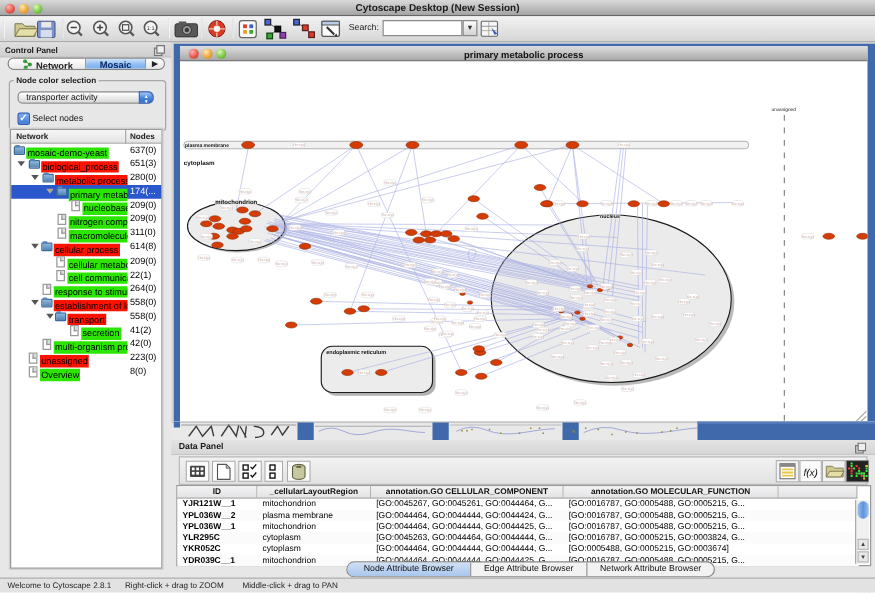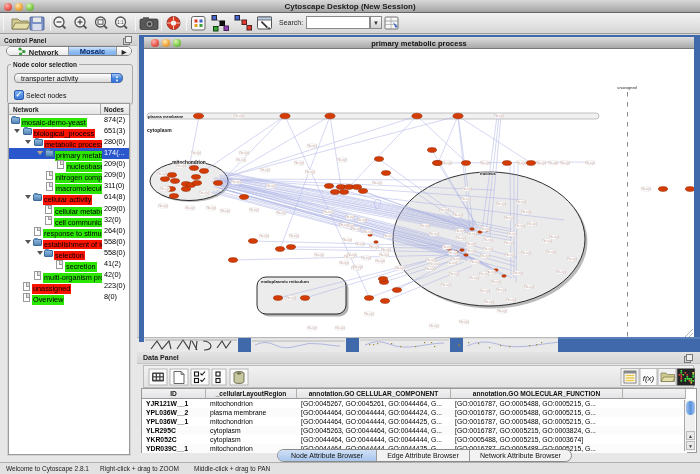--- a/index.html
+++ b/index.html
@@ -209,21 +209,21 @@
   <div id="treebox">
     <div id="treehead">
         <span class="h1">Network</span>
         <div class="hsep"></div>
         <span class="h2">Nodes</span>
       </div>
     <div id="trees">
 <div class="trow" style="top:10.7px;">
           <div class="fold" style="left:2px"></div>
           <span class="lab gbg" style="left:12px;max-width:81px">mosaic-demo-yeast</span>
-          <span class="cnt" style="">874(2)</span>
+          <span class="cnt" style="">637(0)</span>
         </div>
 <div class="trow" style="top:21.8px;">
           <div class="arr" style="left:5px;"></div>
           <div class="fold" style="left:14px"></div>
           <span class="lab rbg" style="left:24px;max-width:69px">biological_process</span>
           <span class="cnt" style="">651(3)</span>
         </div>
 <div class="trow" style="top:32.9px;">
           <div class="arr" style="left:16px;"></div>
           <div class="fold" style="left:25px"></div>
@@ -247,48 +247,48 @@
           <span class="cnt" style="">209(0)</span>
         </div>
 <div class="trow" style="top:77.3px;">
           <div class="file" style="left:37px"></div>
           <span class="lab gbg" style="left:46px;max-width:47px">macromolecule m</span>
           <span class="cnt" style="">311(0)</span>
         </div>
 <div class="trow" style="top:88.4px;">
           <div class="arr" style="left:16px;"></div>
           <div class="fold" style="left:24px"></div>
-          <span class="lab rbg" style="left:34px;max-width:59px">cellular activity</span>
+          <span class="lab rbg" style="left:34px;max-width:59px">cellular process</span>
           <span class="cnt" style="">614(8)</span>
         </div>
 <div class="trow" style="top:99.5px;">
           <div class="file" style="left:36px"></div>
           <span class="lab gbg" style="left:45px;max-width:48px">cellular metabolic</span>
           <span class="cnt" style="">209(0)</span>
         </div>
 <div class="trow" style="top:110.6px;">
           <div class="file" style="left:36px"></div>
           <span class="lab gbg" style="left:45px;max-width:48px">cell communicatio</span>
-          <span class="cnt" style="">32(0)</span>
+          <span class="cnt" style="">22(1)</span>
         </div>
 <div class="trow" style="top:121.7px;">
           <div class="file" style="left:25px"></div>
           <span class="lab gbg" style="left:34px;max-width:59px">response to stimulu</span>
           <span class="cnt" style="">264(0)</span>
         </div>
 <div class="trow" style="top:132.8px;">
           <div class="arr" style="left:16px;"></div>
           <div class="fold" style="left:24px"></div>
           <span class="lab rbg" style="left:34px;max-width:59px">establishment of lo</span>
           <span class="cnt" style="">558(0)</span>
         </div>
 <div class="trow" style="top:143.9px;">
           <div class="arr" style="left:28px;"></div>
           <div class="fold" style="left:35px"></div>
-          <span class="lab rbg" style="left:45px;max-width:48px">selection</span>
+          <span class="lab rbg" style="left:45px;max-width:48px">transport</span>
           <span class="cnt" style="">558(0)</span>
         </div>
 <div class="trow" style="top:155.0px;">
           <div class="file" style="left:47px"></div>
           <span class="lab gbg" style="left:56px;max-width:37px">secretion</span>
           <span class="cnt" style="">41(2)</span>
         </div>
 <div class="trow" style="top:166.1px;">
           <div class="file" style="left:25px"></div>
           <span class="lab gbg" style="left:34px;max-width:59px">multi-organism pro</span>

